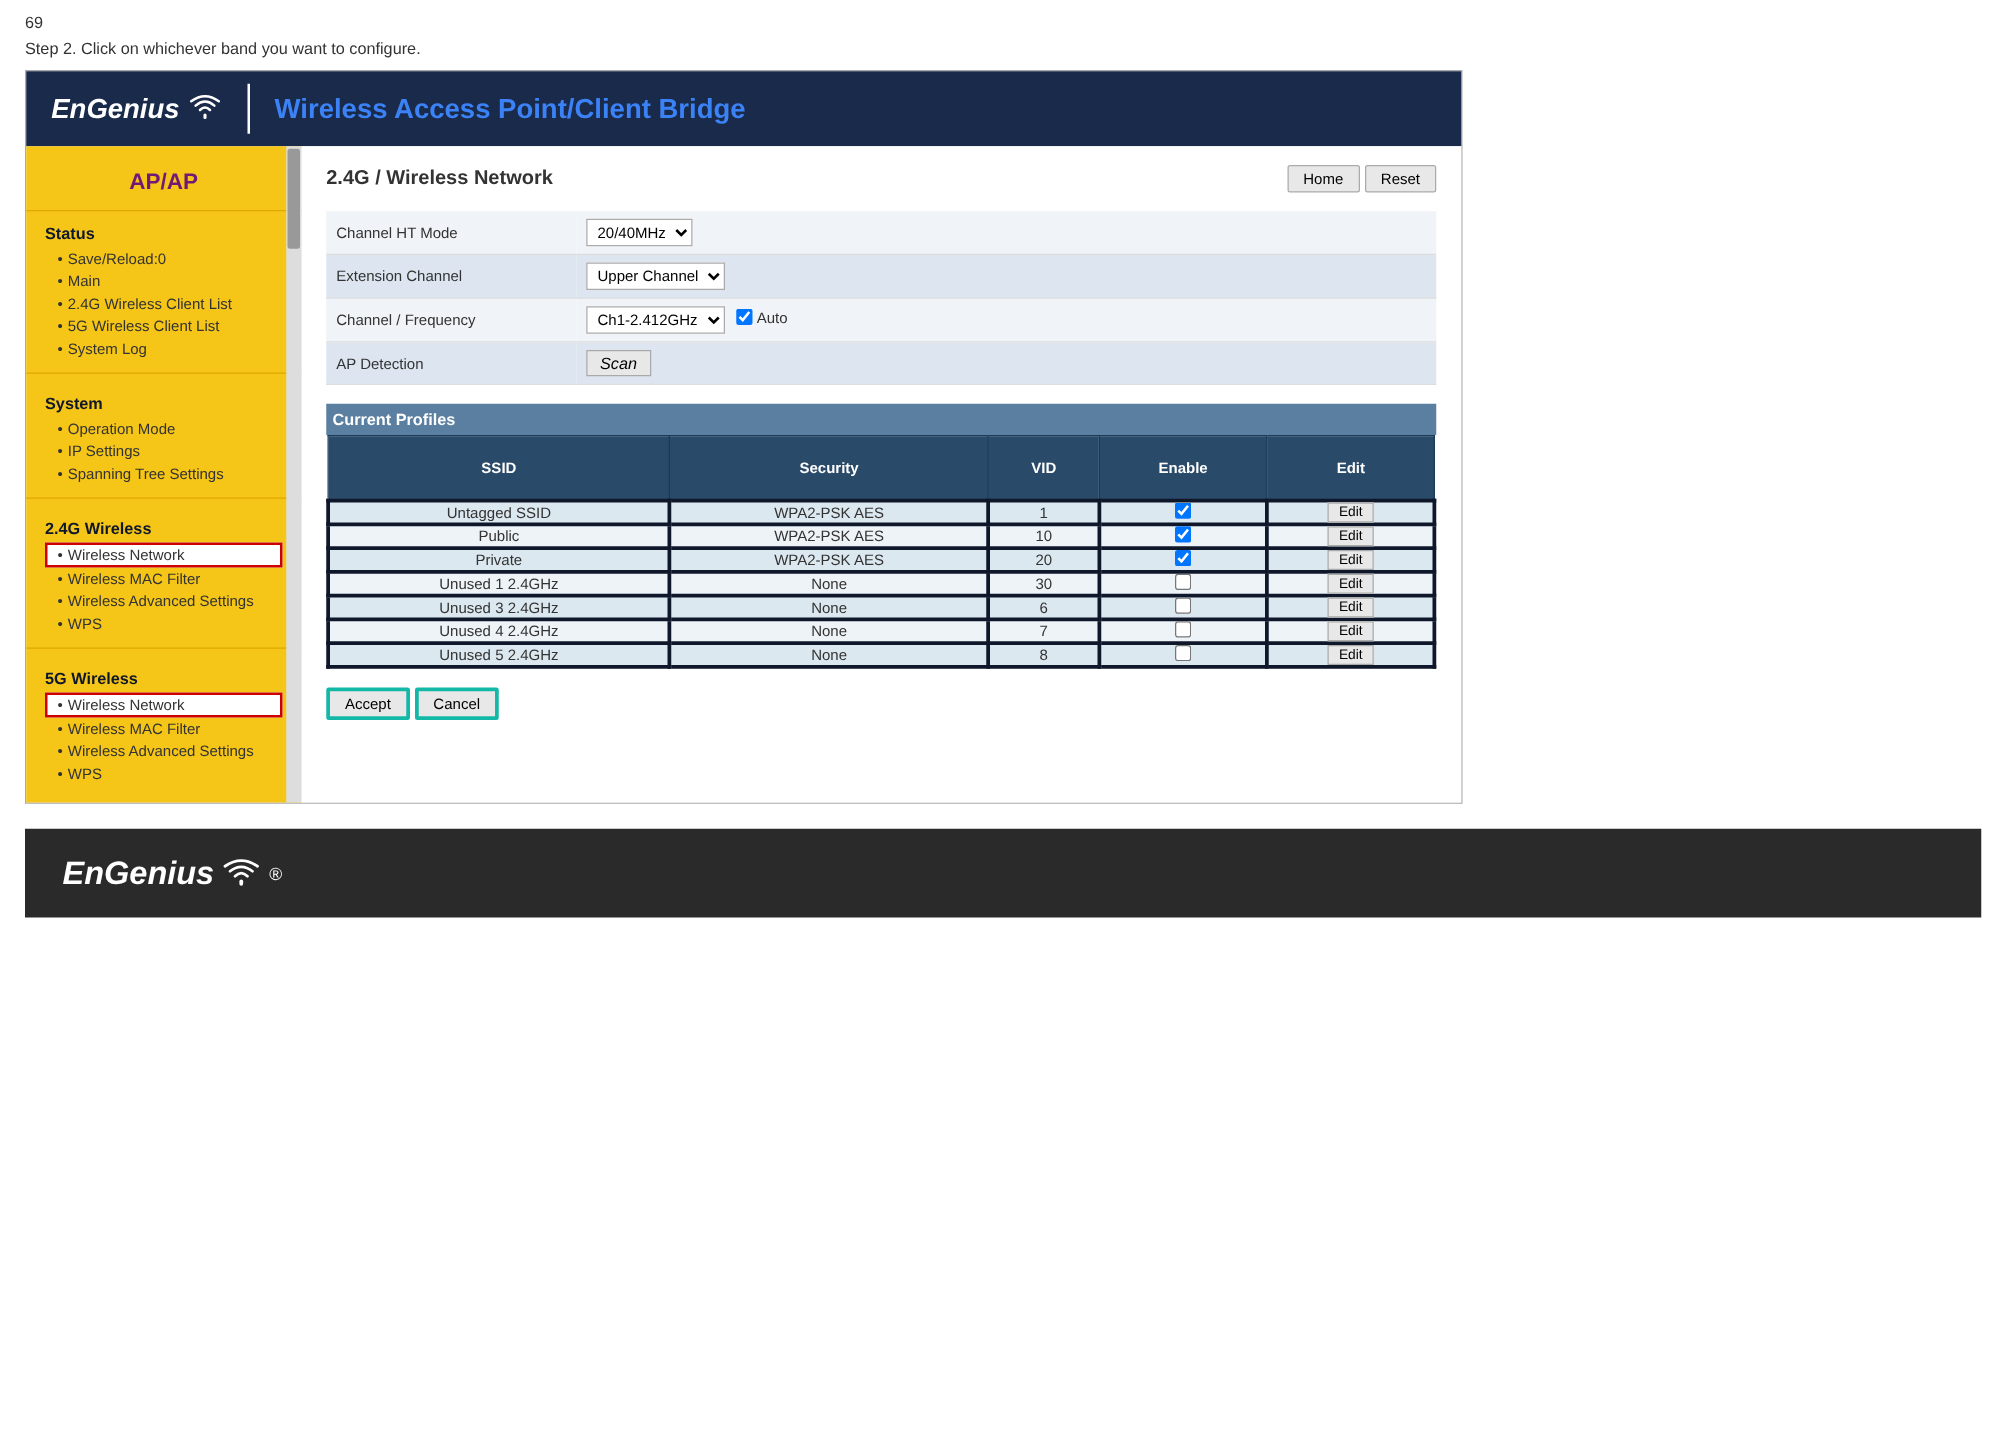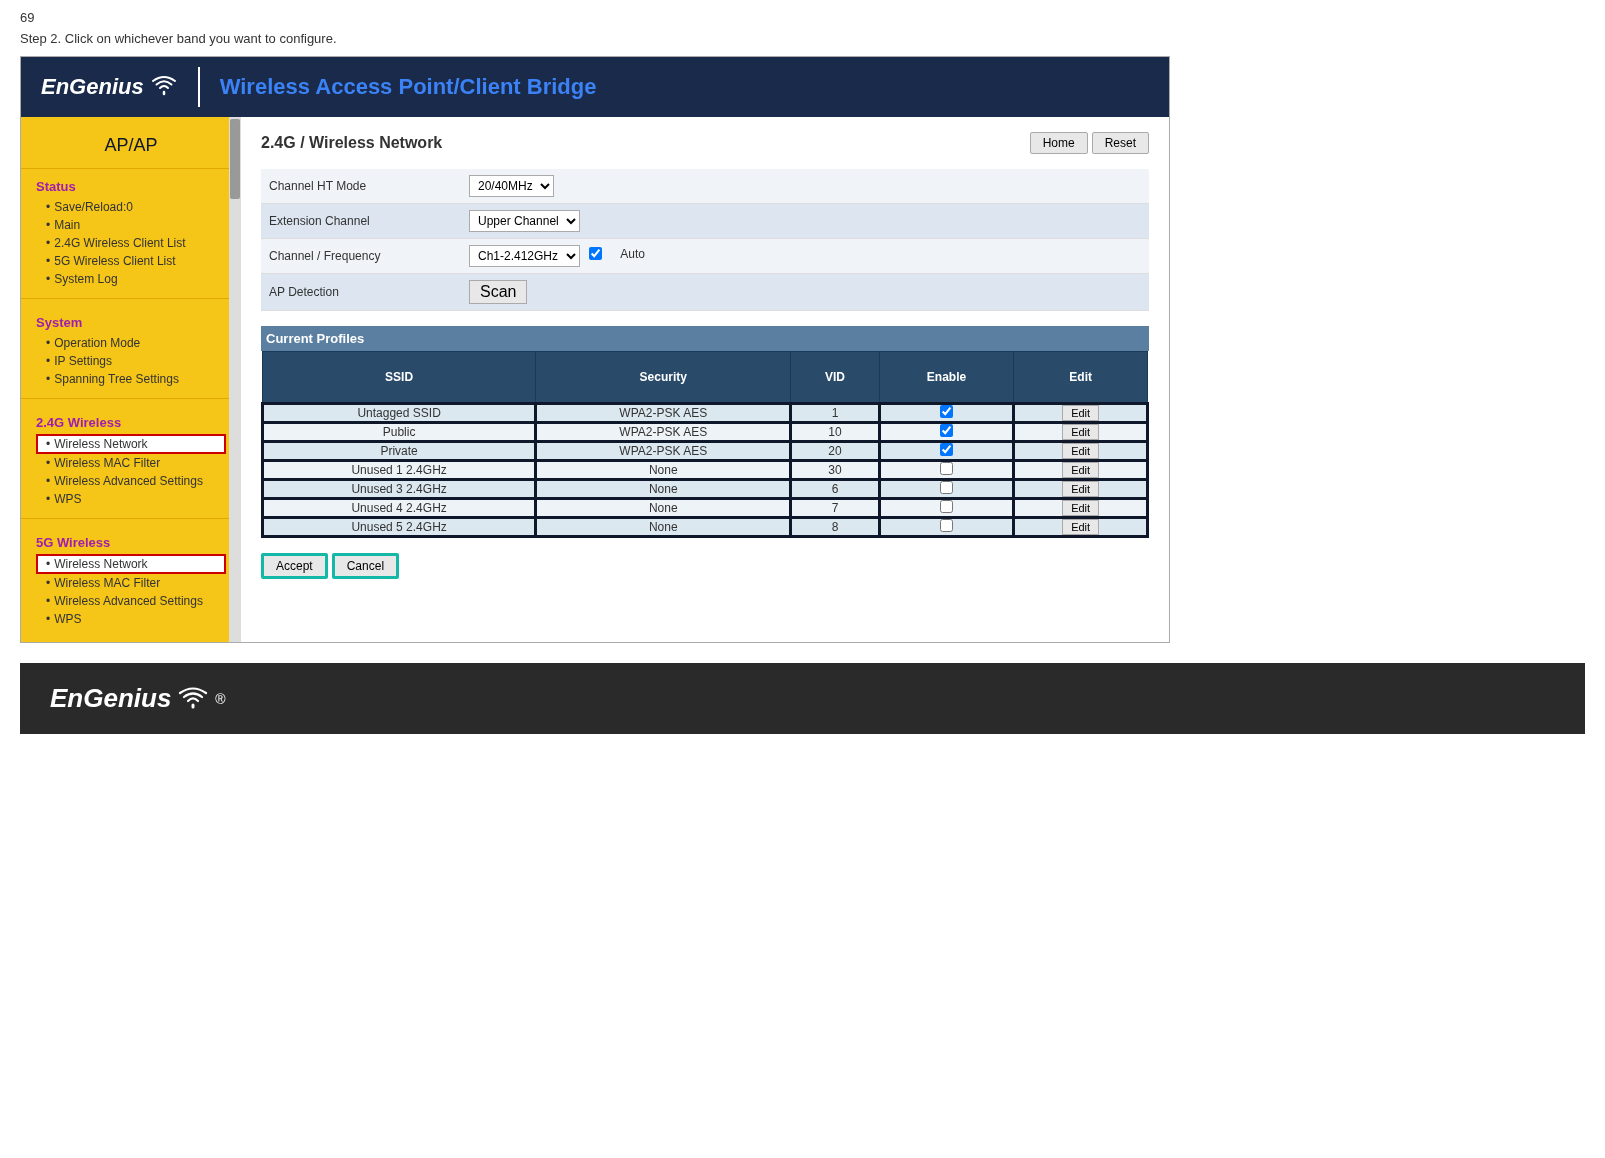--- a/index.html
+++ b/index.html
@@ -17,23 +17,23 @@
     .logo-text { color: #fff; font-size: 22px; font-weight: bold; font-style: italic; }
     .logo-wifi { color: #fff; font-size: 18px; }
     .header-divider { width: 2px; background: #fff; height: 40px; margin: 0 20px; }
     .header-title { color: #3b82f6; font-size: 22px; font-weight: bold; }
 
     
     .device-body { display: flex; }
 
     
     .sidebar { background: #f5c518; width: 220px; min-height: 500px; padding: 10px 0; flex-shrink: 0; position: relative; }
-    .sidebar-role { text-align: center; font-size: 18px; font-weight: normal; color: #0f172a; padding: 8px 0 12px; border-bottom: 1px solid #e0a800; }
+    .sidebar-role { text-align: center; font-size: 18px; font-weight: bold; color: #701a75; padding: 8px 0 12px; border-bottom: 1px solid #e0a800; }
     .sidebar-section { padding: 10px 15px 4px; }
-    .sidebar-section-title { font-size: 13px; font-weight: bold; color: #a21caf; margin-bottom: 4px; }
+    .sidebar-section-title { font-size: 13px; font-weight: bold; color: #0f172a; margin-bottom: 4px; }
     .sidebar-item { font-size: 12px; color: #333; padding: 2px 0 2px 10px; cursor: pointer; display: flex; align-items: center; gap: 4px; }
     .sidebar-item::before { content: '•'; font-size: 12px; }
     .sidebar-item.active { background: #fff; border: 2px solid #cc0000; color: #333; padding: 1px 0 1px 8px; }
     .sidebar-divider { border: none; border-top: 1px solid #e0a800; margin: 6px 0; }
     .sidebar-scrollbar { position: absolute; right: 0; top: 0; bottom: 0; width: 12px; background: #ddd; }
     .sidebar-scrollbar-thumb { background: #999; width: 10px; height: 80px; margin: 2px auto; border-radius: 2px; }
 
     
     .content { flex: 1; padding: 15px 20px; background: #fff; }
     .content-header { display: flex; align-items: center; justify-content: space-between; margin-bottom: 15px; }
@@ -42,21 +42,21 @@
     .btn-header { padding: 3px 12px; border: 1px solid #aaa; background: #e8e8e8; cursor: pointer; font-size: 12px; border-radius: 2px; }
 
     
     .settings-table { width: 100%; border-collapse: collapse; margin-bottom: 15px; }
     .settings-table td { padding: 6px 8px; border-bottom: 1px solid #ddd; }
     .settings-table tr:nth-child(odd) { background: #f0f4f8; }
     .settings-table tr:nth-child(even) { background: #dde6f0; }
     .settings-label { width: 200px; font-size: 12px; color: #333; }
     .settings-value { font-size: 12px; }
     select.form-select { font-size: 12px; padding: 2px 4px; border: 1px solid #aaa; background: #fff; }
-    .btn-scan { padding: 2px 10px; border: 1px solid #aaa; background: #e8e8e8; cursor: pointer; font-size: 16px; }
+    .btn-scan { padding: 2px 10px; border: 1px solid #aaa; background: #e8e8e8; cursor: pointer; font-size: 13px; font-style: italic; }
     .auto-checkbox { display: flex; align-items: center; gap: 4px; }
 
     
     .profiles-wrapper { margin-bottom: 15px; }
     .profiles-header { background: #5a7fa0; color: #fff; text-align: left; padding: 5px; font-size: 13px; font-weight: bold; }
     .profiles-table { width: 100%; border-collapse: collapse; }
     .profiles-table th { background: #2a4a6a; color: #fff; padding: 18px 8px; font-size: 12px; text-align: center; border: 1px solid #1a3a5a; }
     .profiles-table td { padding: 0 8px; font-size: 12px; text-align: center; border: 3px solid #0f172a; }
     .profiles-table tr:nth-child(odd) { background: #dce8f0; }
     .profiles-table tr:nth-child(even) { background: #eef3f8; }
@@ -171,21 +171,21 @@
                 <option>Upper Channel</option>
               </select>
             </td>
           </tr>
           <tr>
             <td class="settings-label">Channel / Frequency</td>
             <td class="settings-value">
               <select class="form-select">
                 <option>Ch1-2.412GHz</option>
               </select>
-              <span class="auto-checkbox" style="display:inline-flex; align-items:flex-start; gap:18px; margin-left:6px;">
+              <span class="auto-checkbox" style="display:inline-flex; align-items:flex-start; gap:3px; margin-left:6px;">
                 <input type="checkbox" checked="" style="">
                 <span>Auto</span>
               </span>
             </td>
           </tr>
           <tr>
             <td class="settings-label">AP Detection</td>
             <td class="settings-value">
               <button class="btn-scan">Scan</button>
             </td>

